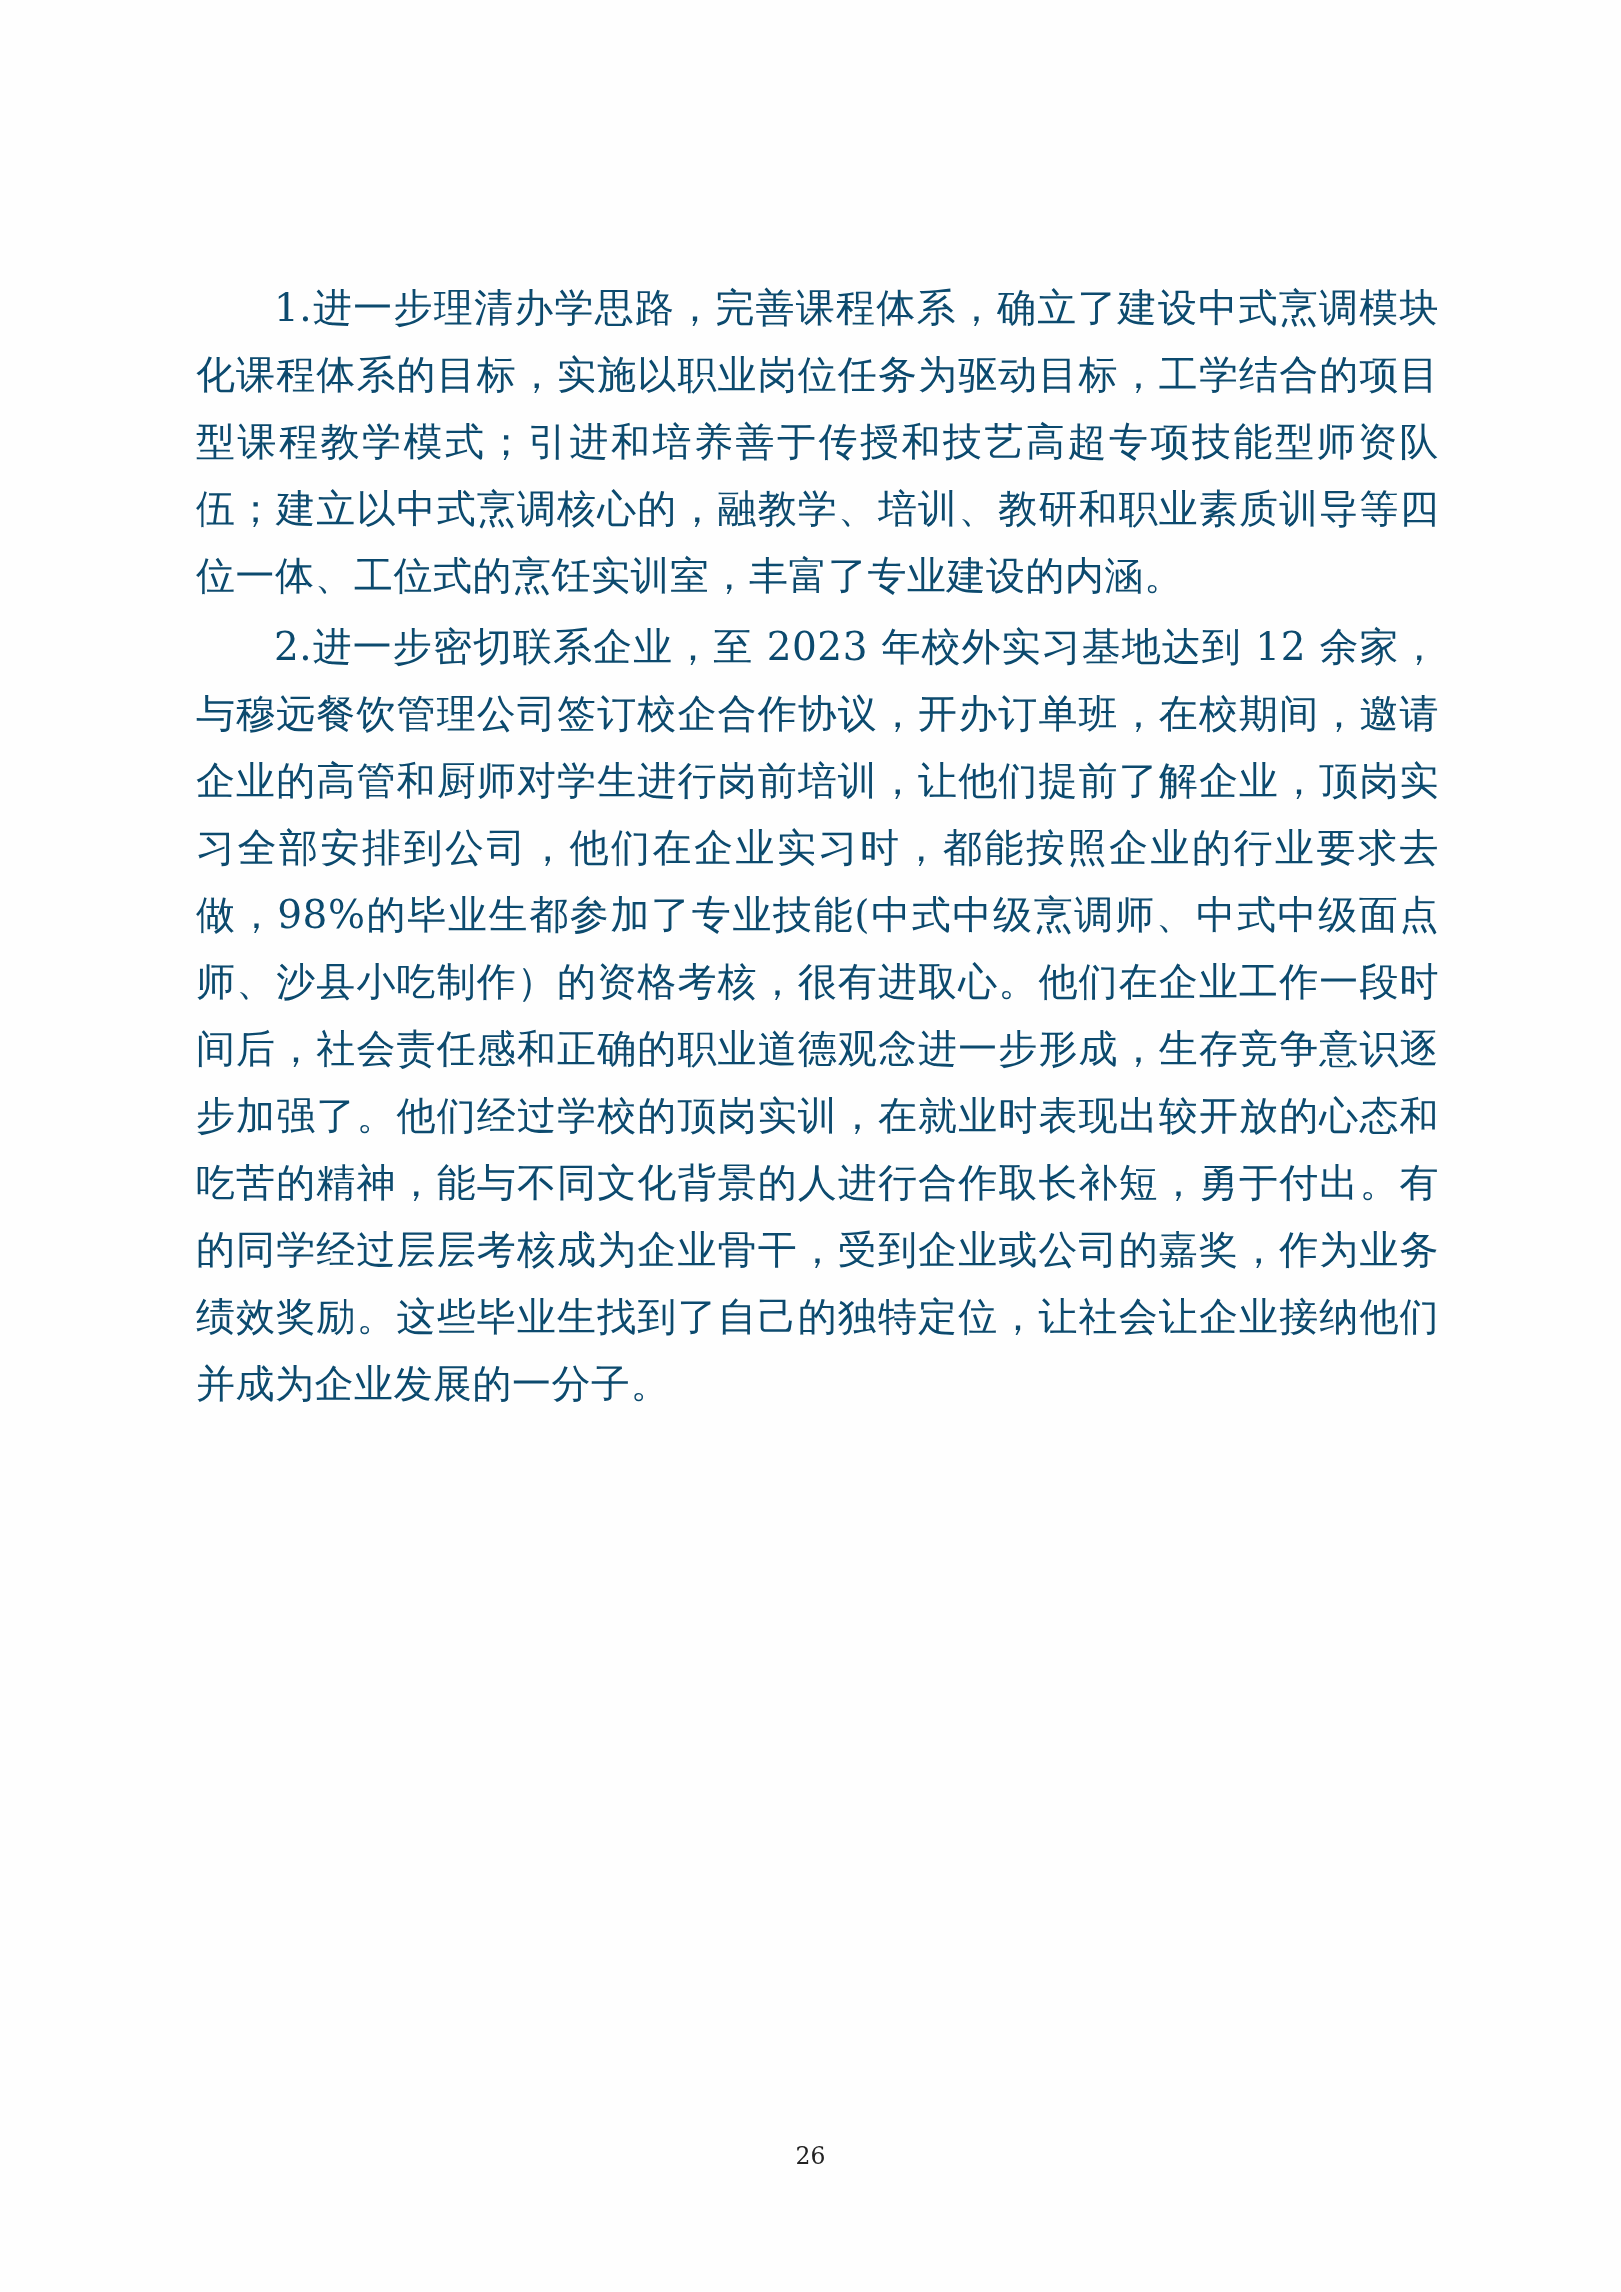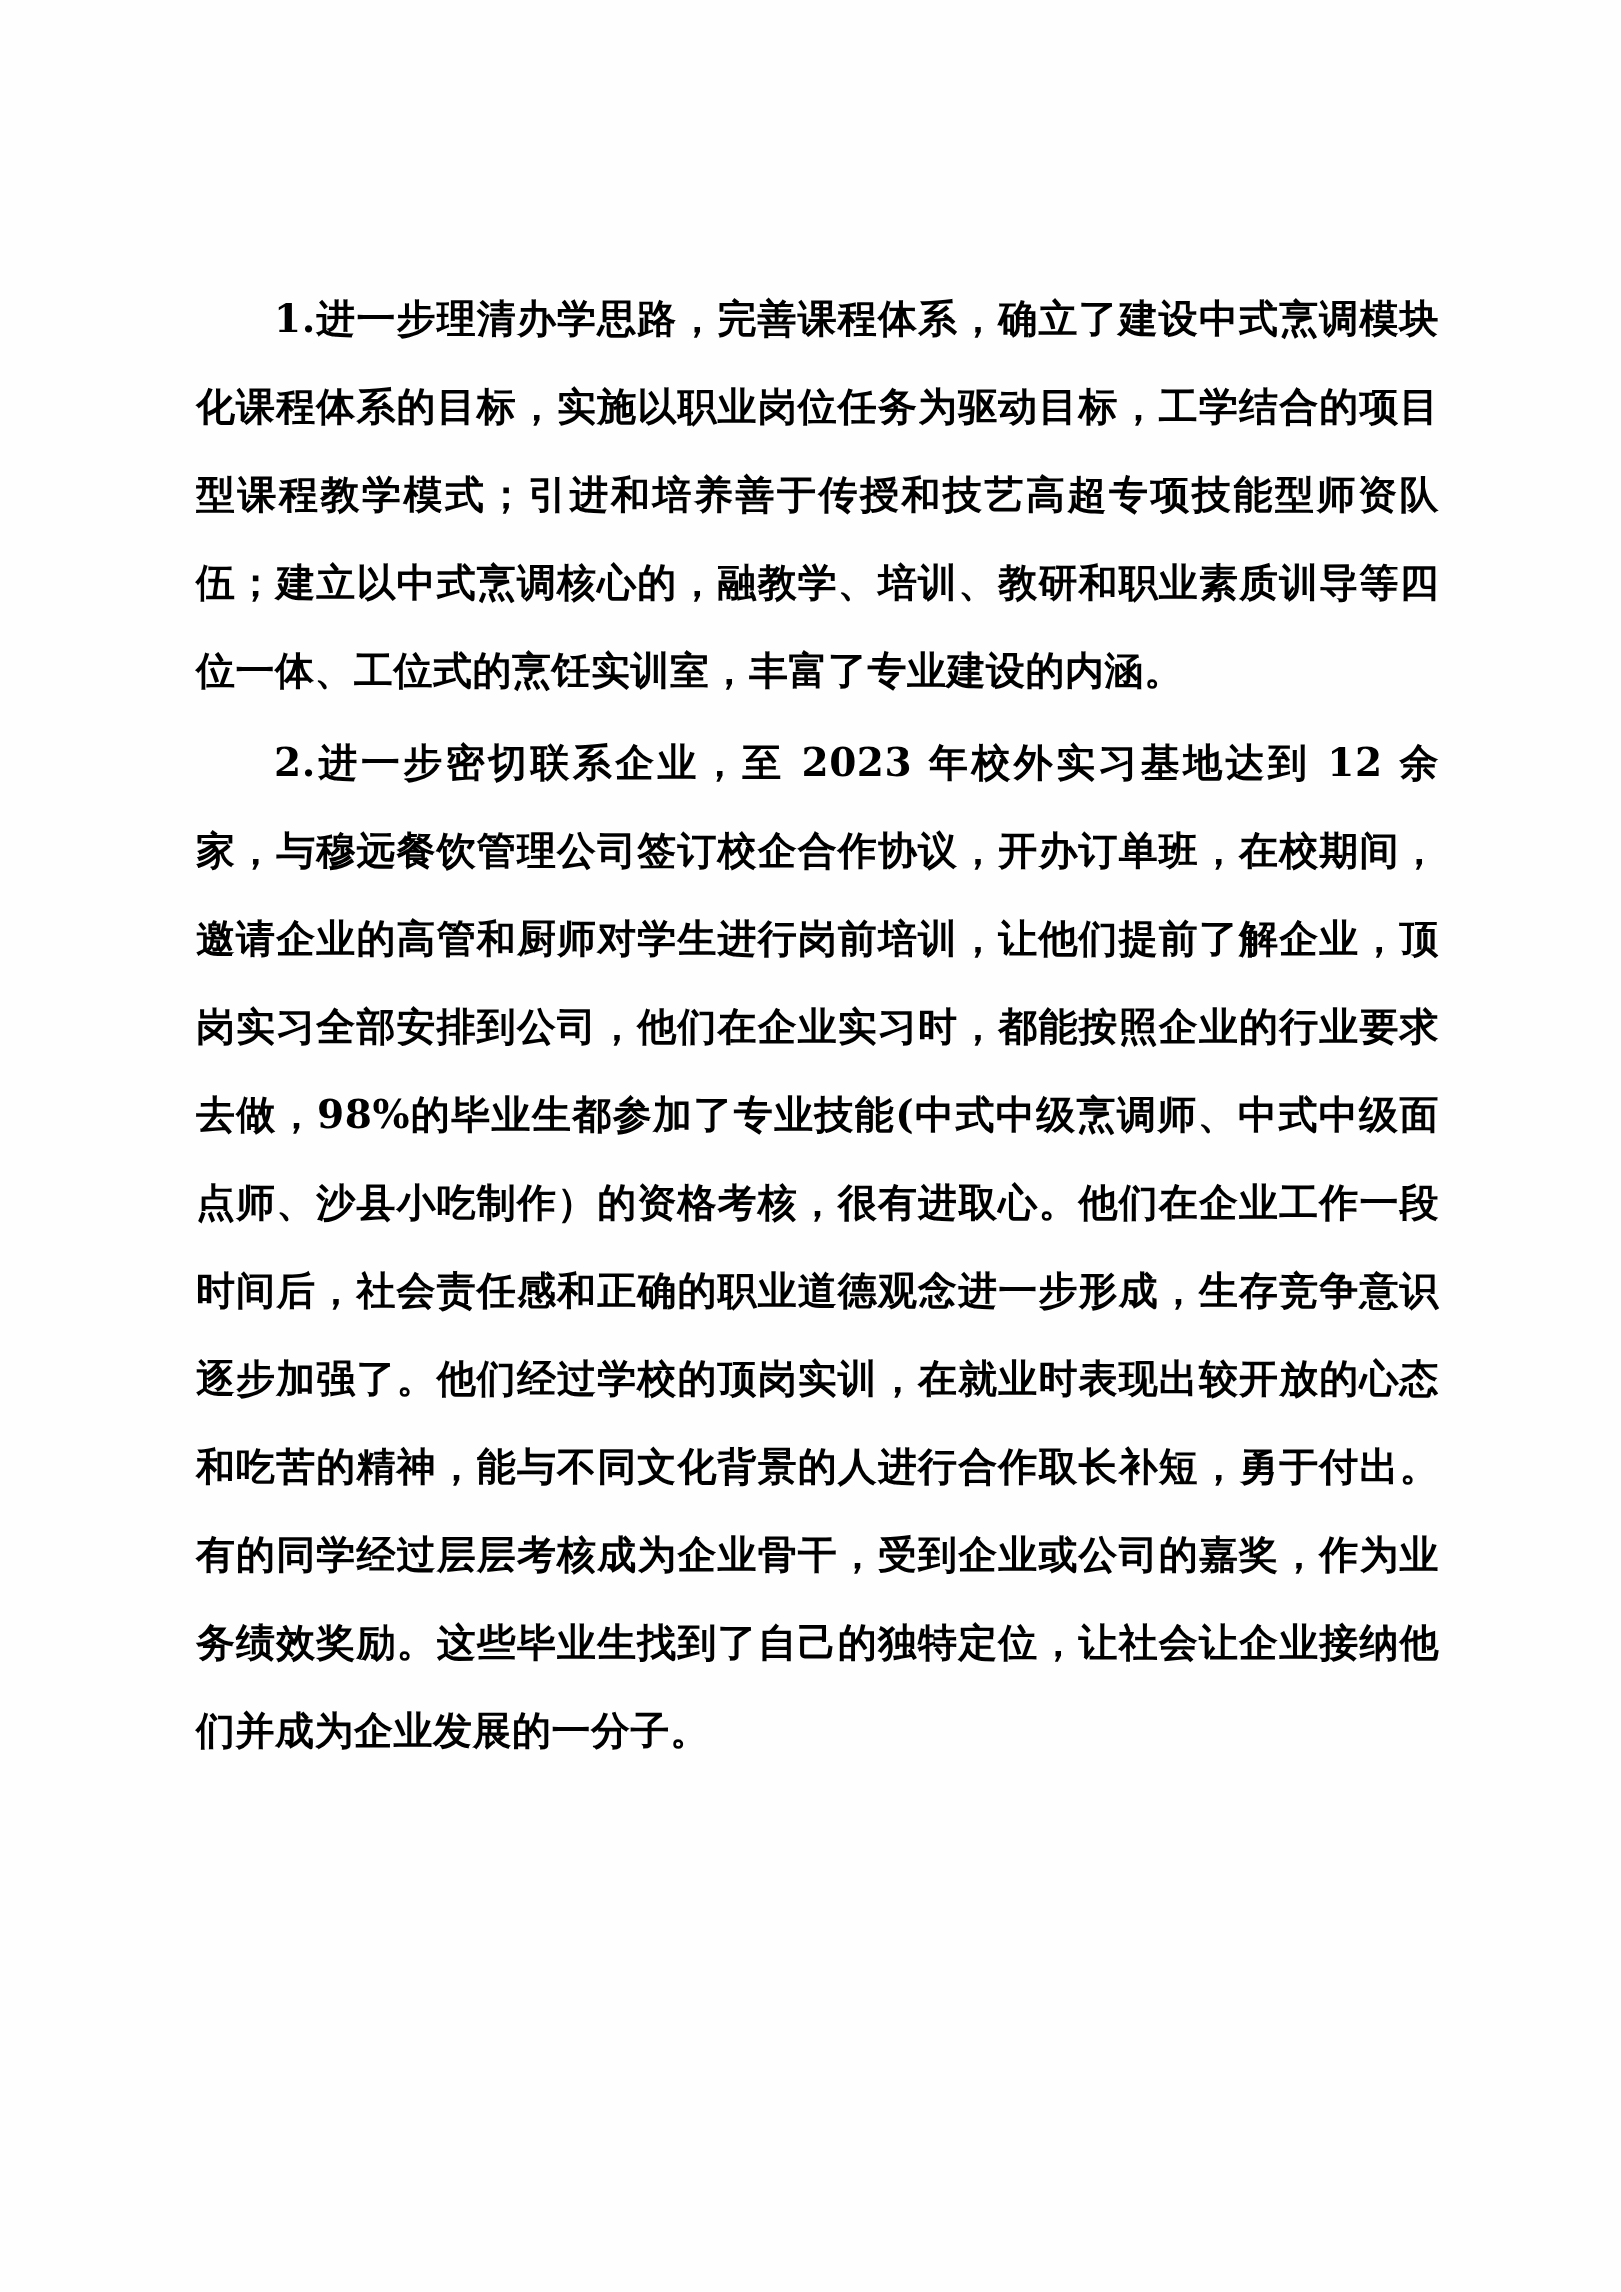--- a/index.html
+++ b/index.html
@@ -18,42 +18,43 @@
     color: #181818;
   }
   .content {
     position: absolute;
     left: 196px;
     top: 274px;
     width: 1243px;
   }
   .para {
     font-size: 39px;
-    line-height: 88px;
+    line-height: 67px;
     text-align: justify;
     text-justify: inter-ideograph;
     text-indent: 78px;
     margin: 0 0 3.9px 0;
     letter-spacing: 0.5px;
-    color: #000000;
-    font-weight: 700;
+    color: #0c4a6e;
+    font-weight: 400;
   }
   .page-number {
     position: absolute;
     left: 0;
     right: 0;
     top: 2142px;
     text-align: center;
     font-size: 23.5px;
     color: #222;
     font-family: "DejaVu Serif", "Liberation Serif", serif;
   }
 </style>
 </head>
 <body>
 
 <div class="page">
   <div class="content">
     <p class="para">1.进一步理清办学思路，完善课程体系，确立了建设中式烹调模块化课程体系的目标，实施以职业岗位任务为驱动目标，工学结合的项目型课程教学模式；引进和培养善于传授和技艺高超专项技能型师资队伍；建立以中式烹调核心的，融教学、培训、教研和职业素质训导等四位一体、工位式的烹饪实训室，丰富了专业建设的内涵。</p>
     <p class="para">2.进一步密切联系企业，至 2023 年校外实习基地达到 12 余家，与穆远餐饮管理公司签订校企合作协议，开办订单班，在校期间，邀请企业的高管和厨师对学生进行岗前培训，让他们提前了解企业，顶岗实习全部安排到公司，他们在企业实习时，都能按照企业的行业要求去做，98%的毕业生都参加了专业技能(中式中级烹调师、中式中级面点师、沙县小吃制作）的资格考核，很有进取心。他们在企业工作一段时间后，社会责任感和正确的职业道德观念进一步形成，生存竞争意识逐步加强了。他们经过学校的顶岗实训，在就业时表现出较开放的心态和吃苦的精神，能与不同文化背景的人进行合作取长补短，勇于付出。有的同学经过层层考核成为企业骨干，受到企业或公司的嘉奖，作为业务绩效奖励。这些毕业生找到了自己的独特定位，让社会让企业接纳他们并成为企业发展的一分子。</p>
   </div>
+  <div class="page-number">26</div>
 </div>
 
 
 </body></html>

